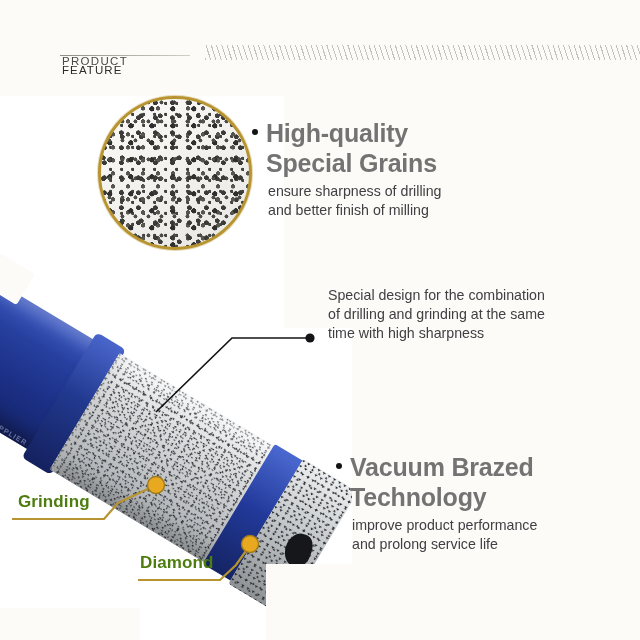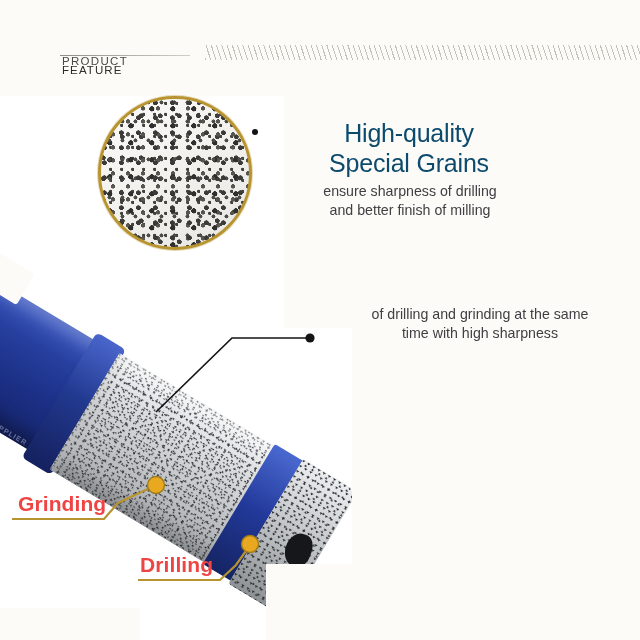--- a/index.html
+++ b/index.html
@@ -138,41 +138,40 @@
       linear-gradient(150deg,#fbfaf8,#e8e7e3);
     background-size:17px 15px,13px 19px,21px 17px,15px 13px,19px 21px,11px 11px,100% 100%;
     box-shadow:0 0 0 1px rgba(183,148,48,.35);
   }
 
   
   .leader-svg{position:absolute;left:0;top:0;width:640px;height:640px;pointer-events:none;}
 
   
   .label{
-    position:absolute;font-size:21px;font-weight:700;color:#ef4444;
+    position:absolute;font-size:17px;font-weight:700;color:#4d7c0f;
     letter-spacing:.1px;white-space:nowrap;
   }
   .label-grinding{left:18px;top:492px;}
   .label-drilling{left:140px;top:553px;}
 
   
   .feat{position:absolute;}
   .feat-bullet{
     position:absolute;left:0;top:11px;width:6px;height:6px;
     border-radius:50%;background:#141416;
   }
   .feat h3{
     margin:0;padding:0 0 0 14px;
-    font-size:25px;line-height:30px;font-weight:400;color:#0c4a6e;
+    font-size:25px;line-height:30px;font-weight:700;color:#737373;
     letter-spacing:-.2px;
-    text-align:center;
   }
   .feat p{
     margin:4px 0 0 0;padding:0 0 0 16px;
-    font-size:14.2px;line-height:19px;color:#404044;font-weight:400;text-align:center;
+    font-size:14.2px;line-height:19px;color:#404044;font-weight:400;
   }
   .feat-1{left:252px;top:118px;width:300px;}
   .feat-2{left:312px;top:282px;width:320px;}
   .feat-3{left:336px;top:452px;width:300px;}
   .feat-2 h3{font-size:25px;}
   .nowrap{white-space:nowrap;}
 </style>
 </head>
 <body>
 
@@ -215,36 +214,47 @@
     <circle cx="310" cy="338" r="4.6" fill="#141416"></circle>
 
     <polyline points="12,519 104,519 118,503 152,487" fill="none" stroke="#b79430" stroke-width="2.2"></polyline>
     <circle cx="156" cy="485" r="8.5" fill="#e8a81f" stroke="#9e7c1c" stroke-width="1.4"></circle>
 
     <polyline points="138,580 220,580 236,565 248,548" fill="none" stroke="#b79430" stroke-width="2.2"></polyline>
     <circle cx="250" cy="544" r="8.5" fill="#e8a81f" stroke="#9e7c1c" stroke-width="1.4"></circle>
   </svg>
 
   <div class="label label-grinding">Grinding</div>
-  <div class="label label-drilling">Drilling</div>
+  <div class="label label-drilling">Diamond</div>
 
   <div class="feat feat-1">
     <span class="feat-bullet"></span>
     <h3>
       <span class="nowrap">High-quality</span><br>
       <span class="nowrap">Special Grains</span>
     </h3>
     <p>
       <span>ensure sharpness of drilling</span><br>
       <span>and better finish of milling</span>
     </p>
   </div>
 
   <div class="feat feat-2">
     <p>
-      <br>
+      <span>Special design for the combination</span><br>
       <span>of drilling and grinding at the same</span><br>
       <span>time with high sharpness</span>
     </p>
   </div>
 
+  <div class="feat feat-3">
+    <span class="feat-bullet"></span>
+    <h3>
+      <span class="nowrap">Vacuum Brazed</span><br>
+      <span class="nowrap">Technology</span>
+    </h3>
+    <p>
+      <span>improve product performance</span><br>
+      <span>and prolong service life</span>
+    </p>
+  </div>
 
 </div>
 
 </body></html>

